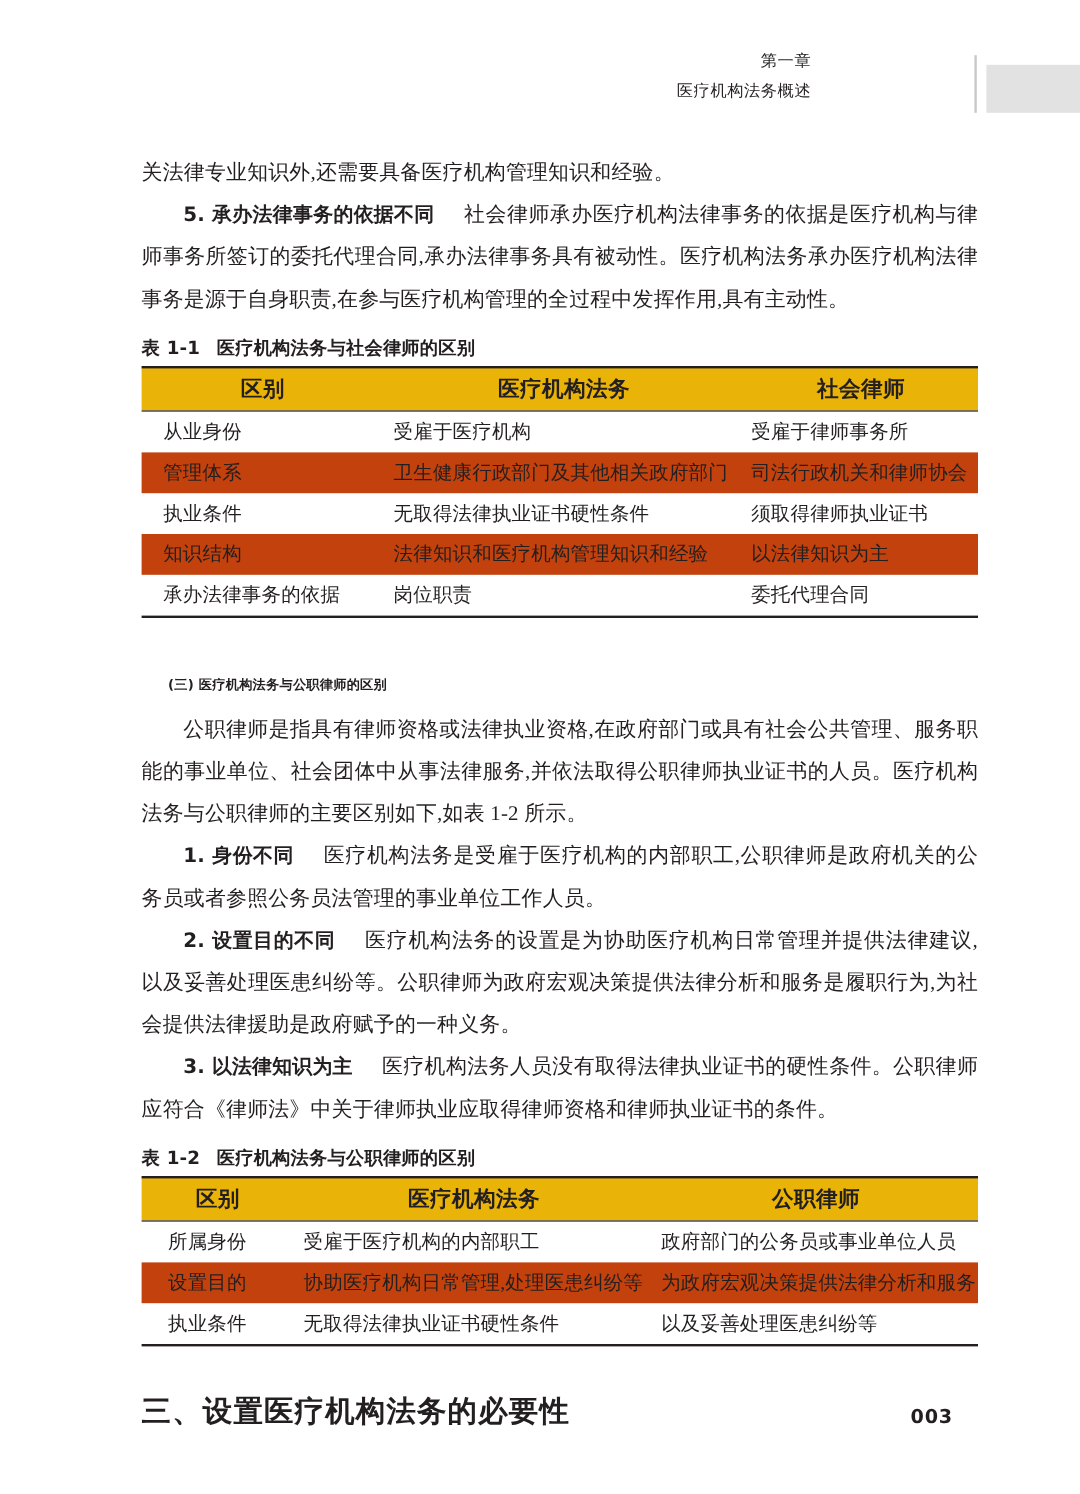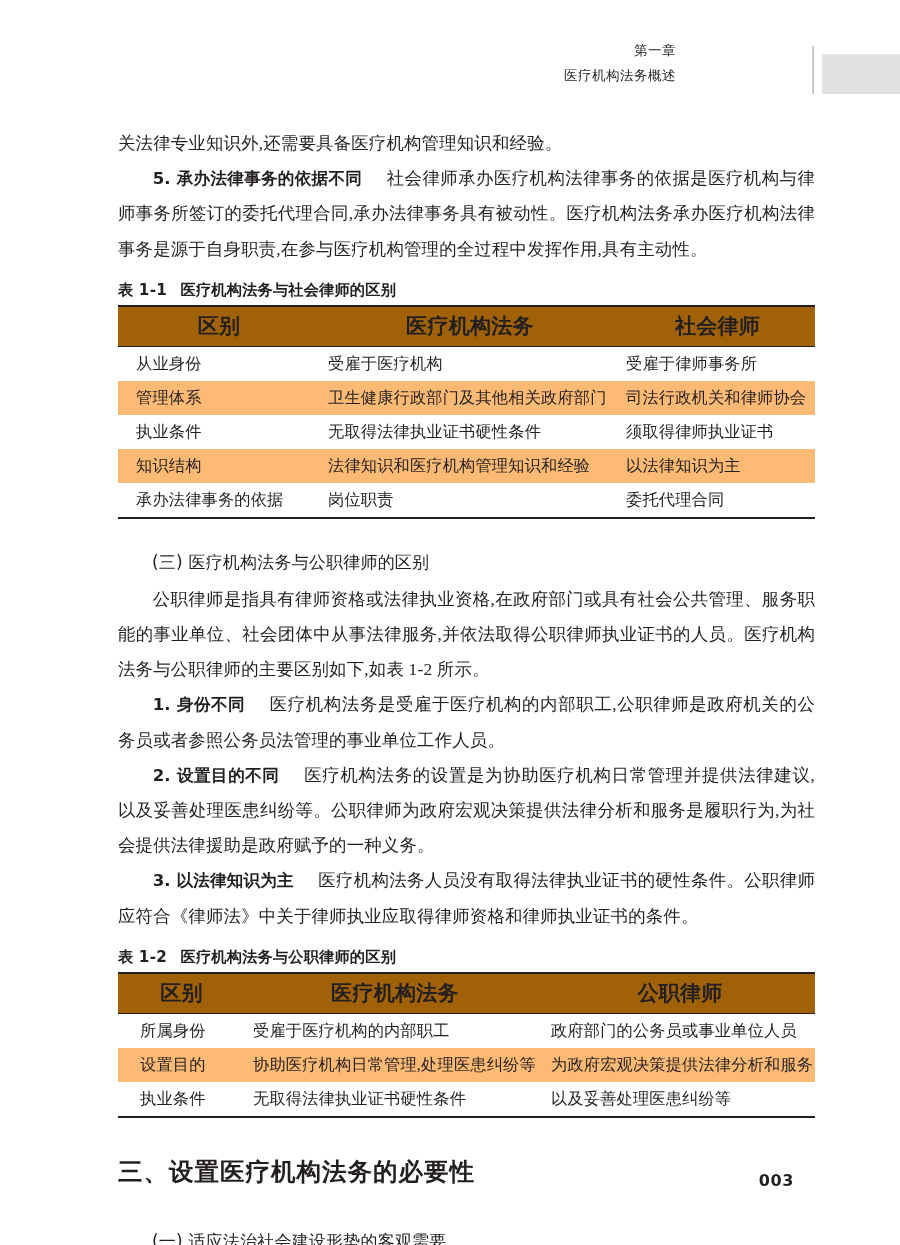--- a/index.html
+++ b/index.html
@@ -76,25 +76,25 @@
   .run-in {
     font-family: "DejaVu Sans", "Liberation Sans", sans-serif;
     font-weight: bold;
     font-size: 16.6px;
     letter-spacing: 0;
   }
   .run-in-gap { display: inline-block; width: 1.4em; }
 
   
   h3.sub-head {
-    margin: 12px 0 2px 0;
+    margin: 24px 0 2px 0;
     text-indent: 2em;
     font-family: "DejaVu Sans", "Liberation Sans", sans-serif;
-    font-size: 17px;
-    font-weight: normal;
+    font-size: 11px;
+    font-weight: bold;
     line-height: 35px;
     letter-spacing: 0.2px;
   }
   h2.section-head {
     margin: 0;
     font-family: "DejaVu Sans", "Liberation Sans", sans-serif;
     font-size: 24.5px;
     font-weight: bold;
     line-height: 40px;
     letter-spacing: 1px;
@@ -115,36 +115,36 @@
 
   table.doc-table {
     width: 697px;
     border-collapse: collapse;
     font-size: 16.2px;
     table-layout: fixed;
     border-top: 2.2px solid #231f20;
     border-bottom: 2.2px solid #231f20;
   }
   table.doc-table thead th {
-    background: #a16207;
-    font-family: "DejaVu Sans", "Liberation Sans", sans-serif;
-    font-weight: bold;
-    font-size: 21px;
+    background: #eab308;
+    font-family: "DejaVu Sans", "Liberation Sans", sans-serif;
+    font-weight: bold;
+    font-size: 18px;
     text-align: center;
     padding: 5px 0 6px 0;
     border-bottom: 1.1px solid #231f20;
     letter-spacing: 0.3px;
   }
   table.doc-table tbody td {
     padding: 5px 0 5px 0;
     line-height: 24px;
     vertical-align: middle;
     letter-spacing: 0.2px;
   }
-  table.doc-table tbody tr.shaded td { background: #fdba74; }
+  table.doc-table tbody tr.shaded td { background: #c2410c; }
 
   
   #table-1-1 col.c1 { width: 202px; }
   #table-1-1 col.c2 { width: 300px; }
   #table-1-1 col.c3 { width: 195px; }
   #table-1-1 tbody td.c1 { padding-left: 18px; }
   #table-1-1 tbody td.c2 { padding-left: 8px; }
   #table-1-1 tbody td.c3 { padding-left: 6px; }
 
   

